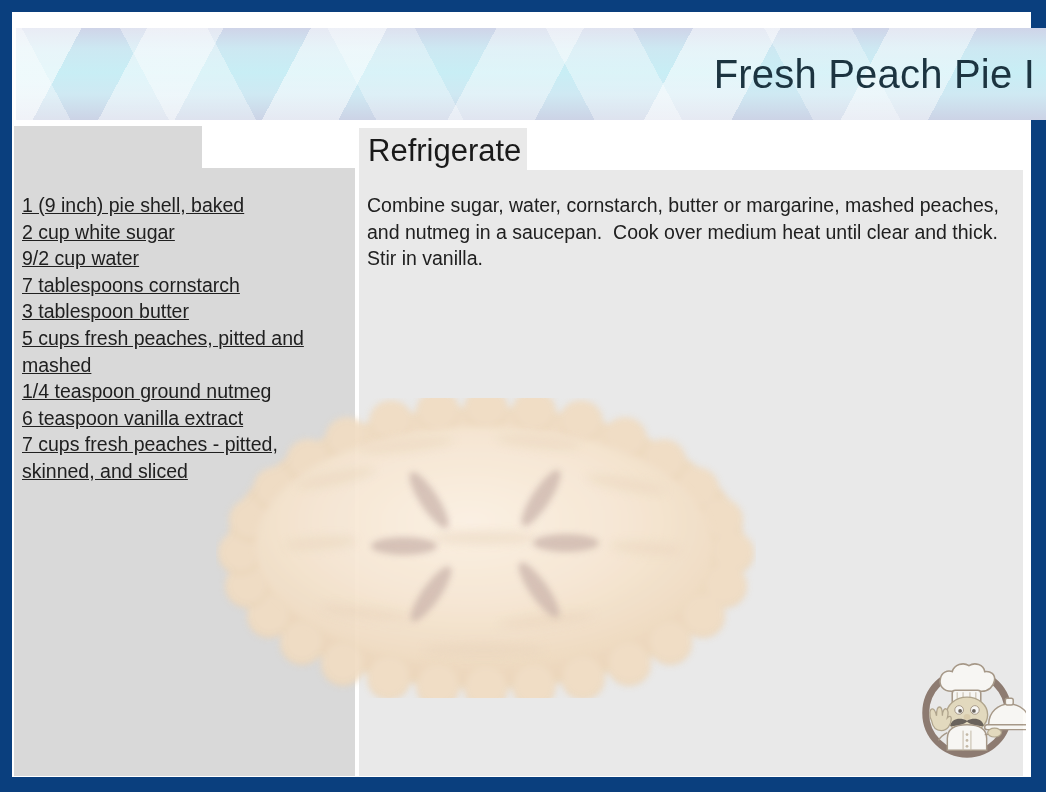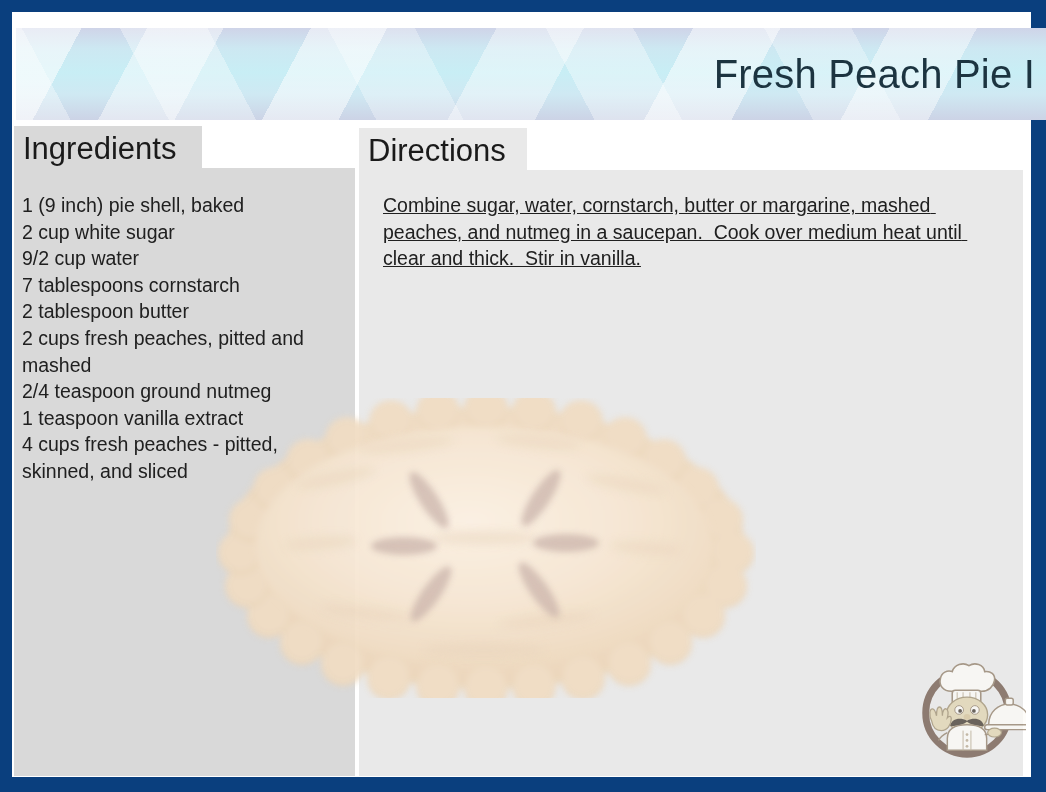--- a/index.html
+++ b/index.html
@@ -111,33 +111,34 @@
     position: absolute;
     left: 22px;
     top: 192px;
     width: 325px;
     margin: 0;
     padding: 0;
     list-style: none;
     font-size: 19.5px;
     line-height: 26.6px;
     color: #202020;
+    text-decoration: underline;
   }
   .ing-list li { margin: 0; padding: 0; }
 
   .dir-body {
     position: absolute;
     left: 367px;
     top: 192px;
     width: 640px;
     font-size: 19.5px;
     line-height: 26.6px;
     color: #202020;
   }
-  .dir-body p { margin: 0 0 26px 16px; white-space: pre-wrap; text-decoration: underline; }
+  .dir-body p { margin: 0 0 26px 0; white-space: pre-wrap; }
   .dir-body p:last-child { margin-bottom: 0; }
 
   
   .pie-wrap {
     position: absolute;
     left: 216px;
     top: 398px;
     width: 540px;
     height: 300px;
     opacity: 0.93;
@@ -164,36 +165,35 @@
   <div class="frame-edge frame-bottom"></div>
   <div class="frame-edge frame-left"></div>
   <div class="frame-edge frame-right"></div>
 
   <div class="banner">
     <div class="banner-title">Fresh Peach Pie I</div>
   </div>
 
   <div class="panel panel-left-tab"></div>
   <div class="panel panel-left-body"></div>
-  <div class="section-head head-ingredients">Ingredients</div>
   <ul class="ing-list">
     <li>1 (9 inch) pie shell, baked</li>
     <li>2 cup white sugar</li>
     <li>9/2 cup water</li>
     <li>7 tablespoons cornstarch</li>
-    <li>2 tablespoon butter</li>
-    <li>2 cups fresh peaches, pitted and mashed</li>
-    <li>2/4 teaspoon ground nutmeg</li>
-    <li>1 teaspoon vanilla extract</li>
-    <li>4 cups fresh peaches - pitted, skinned, and sliced</li>
+    <li>3 tablespoon butter</li>
+    <li>5 cups fresh peaches, pitted and mashed</li>
+    <li>1/4 teaspoon ground nutmeg</li>
+    <li>6 teaspoon vanilla extract</li>
+    <li>7 cups fresh peaches - pitted, skinned, and sliced</li>
   </ul>
 
   <div class="panel panel-right-tab"></div>
   <div class="panel panel-right-body"></div>
-  <div class="section-head head-directions">Directions</div>
+  <div class="section-head head-directions">Refrigerate</div>
   <div class="dir-body">
     <p>Combine sugar, water, cornstarch, butter or margarine, mashed peaches, and nutmeg in a saucepan.  Cook over medium heat until clear and thick.  Stir in vanilla.</p>
   </div>
 
   <div class="pie-wrap">
     <svg viewBox="0 0 540 300" xmlns="http://www.w3.org/2000/svg">
       <defs>
         <radialGradient id="pieTop" cx="47%" cy="40%" r="62%">
           <stop offset="0%" stop-color="#fbf0e2"></stop>
           <stop offset="55%" stop-color="#f7e6d2"></stop>

